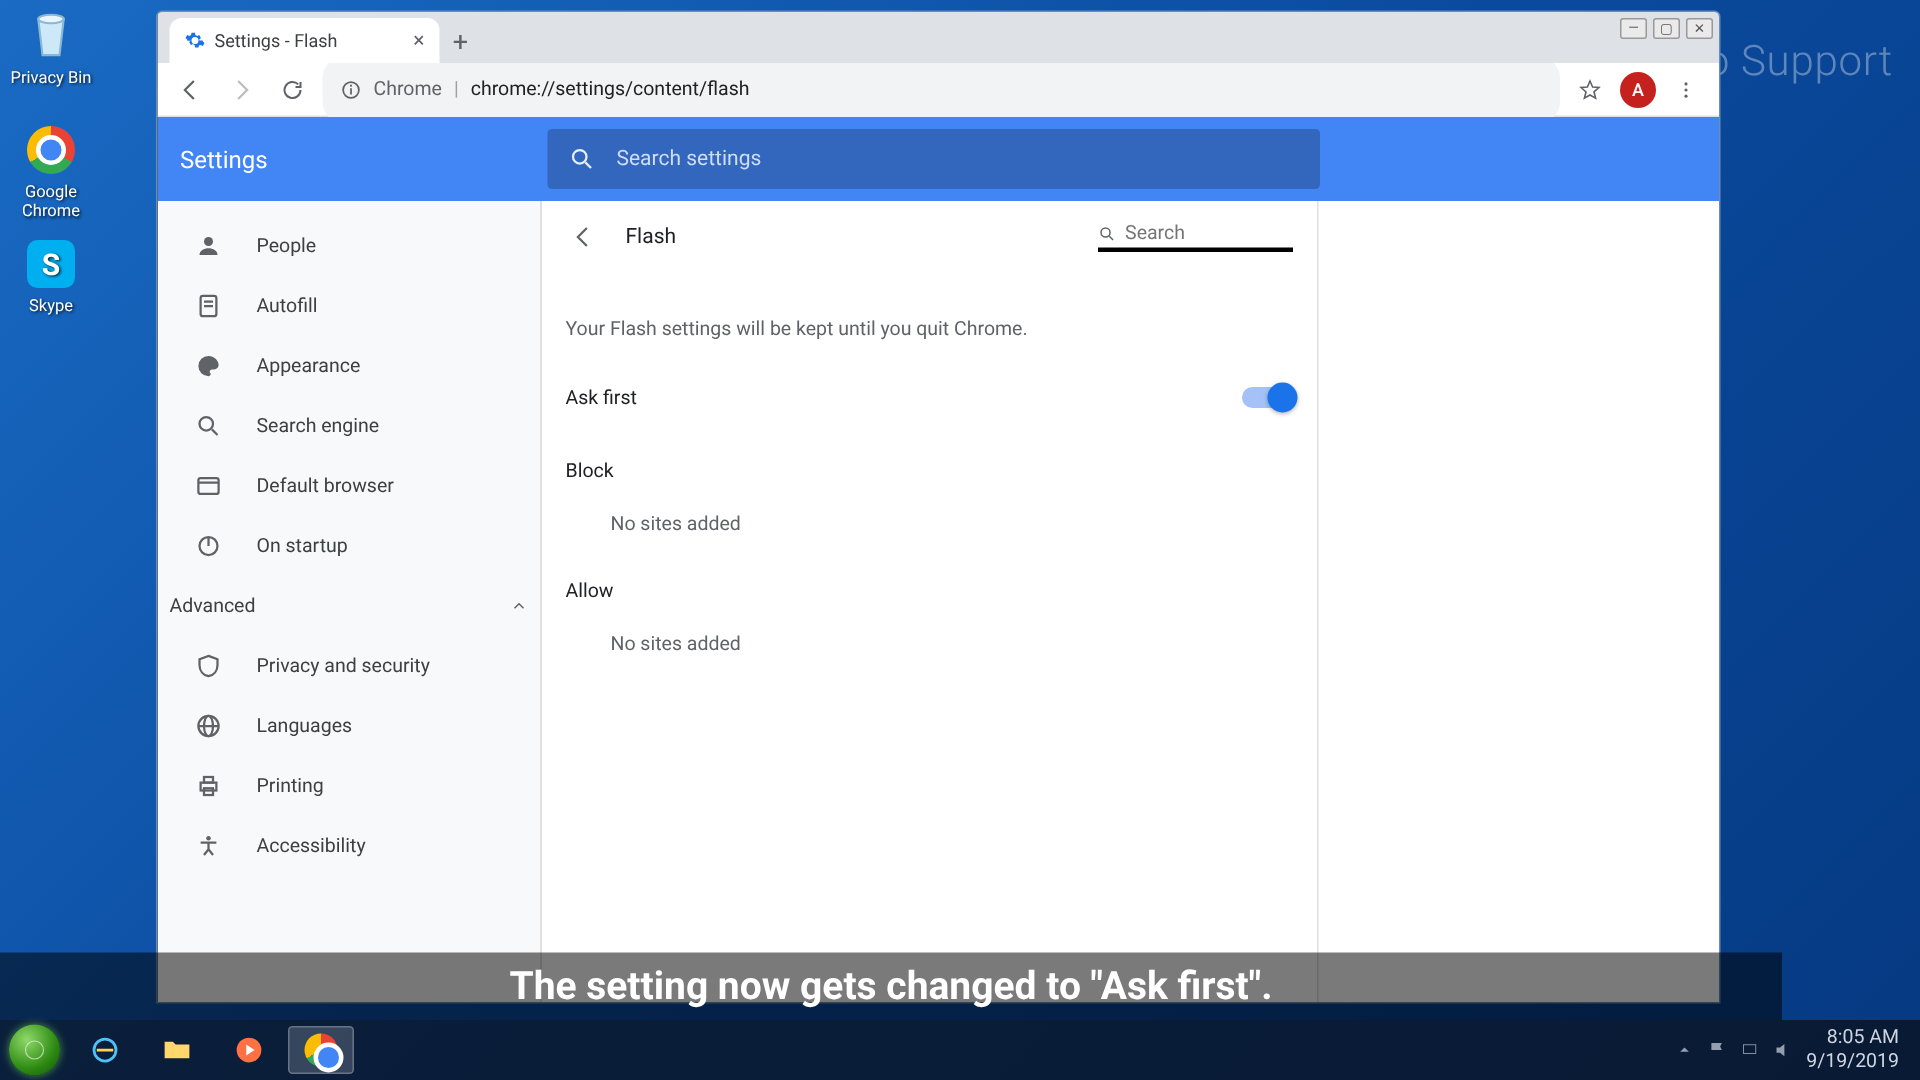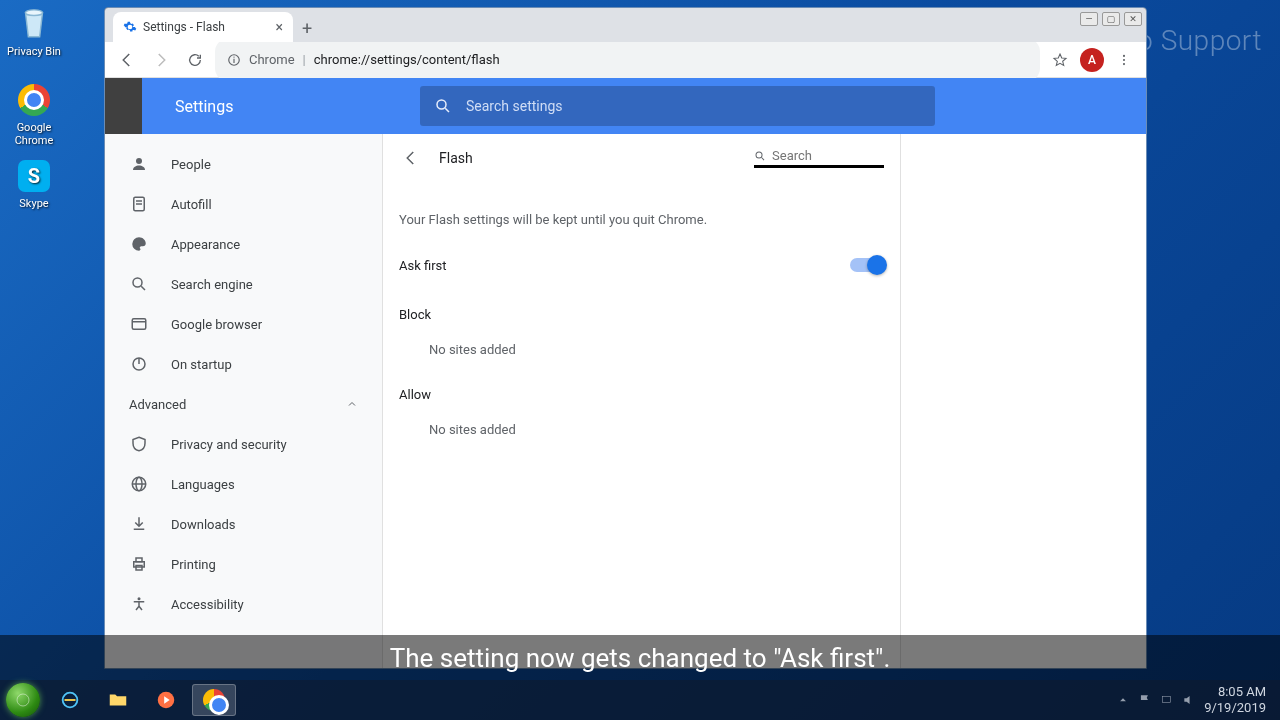--- a/index.html
+++ b/index.html
@@ -27,31 +27,31 @@
   .nav-btn { width:28px; height:28px; display:flex; align-items:center; justify-content:center; color:#5f6368; border-radius:50%; }
   .nav-btn.disabled { color:#bdbdbd; }
   .omnibox { flex:1; height:44px; background:#f1f3f4; border-radius:14px; display:flex; align-items:center; padding:16px 12px; font-size:13px; gap:8px; color:#5f6368; }
   .omnibox .label-chrome { color:#5f6368; }
   .omnibox .sep { color:#9aa0a6; }
   .omnibox .path { color:#202124; }
   .avatar { width:24px; height:24px; border-radius:50%; background:#c5221f; color:#fff; display:flex; align-items:center; justify-content:center; font-size:12px; font-weight:500; }
 
   
   .settings-page { flex:1; display:flex; flex-direction:column; overflow:hidden; }
-  .settings-header { height:56px; background:#4285f4; display:flex; align-items:center; padding:0 33px; color:#fff;margin-left:37px; }
+  .settings-header { height:56px; background:#4285f4; display:flex; align-items:center; padding:0 15px; color:#fff; }
   .settings-title { font-size:16px; width:245px; }
   .search-settings { width:515px; height:40px; background:rgba(0,0,0,0.22); border-radius:3px; display:flex; align-items:center; padding:0 14px; gap:14px; color:#e8eefc; font-size:14px; }
   .search-settings input { background:transparent; border:none; outline:none; color:#fff; font-size:14px; flex:1; }
   .search-settings input::placeholder { color:#d0ddf5; }
   
   .settings-body { flex:1; display:flex; overflow:hidden; }
-  .sidebar { width:278px; background:#f8f9fa; border-right:1px solid #e0e0e0; padding-top:10px; overflow-y:auto; }
+  .sidebar { width:256px; background:#f8f9fa; border-right:1px solid #e0e0e0; padding-top:10px; overflow-y:auto; }
   .side-item { height:40px; display:flex; align-items:center; padding:0 24px; gap:22px; font-size:13px; color:#3c4043; cursor:pointer; }
   .side-ico { width:20px; height:20px; display:flex; align-items:center; justify-content:center; color:#5f6368; }
-  .side-section { height:40px; display:flex; align-items:center; justify-content:space-between; padding:0 24px; font-size:13px; color:#3c4043; cursor:pointer;gap:24px; }
+  .side-section { height:40px; display:flex; align-items:center; justify-content:space-between; padding:0 8px; font-size:13px; color:#3c4043; cursor:pointer;gap:24px; }
   
   .content { flex:1; display:flex; justify-content:flex-start; background:#fff; overflow-y:auto; }
   .content-card { width:518px; border-right:1px solid #e0e0e0; padding:0; }
   .card-header { height:48px; display:flex; align-items:center; padding:0 16px; gap:16px; border-bottom:0; }
   .back-btn { width:24px; height:24px; display:flex; align-items:center; justify-content:center; color:#5f6368; cursor:pointer; }
   .card-title { font-size:14px; color:#202124; flex:1; }
   .in-page-search { display:flex; align-items:center; gap:6px; border-bottom:3px solid #000000; padding-bottom:2px; width:130px; }
   .in-page-search input { border:none; outline:none; font-size:13px; width:100%; }
   
   .card-body { padding:16px 16px; font-size:13px; color:#5f6368; }
@@ -69,21 +69,21 @@
   
   .taskbar { position:absolute; left:0; bottom:0; width:1280px; height:40px; background:rgba(10,20,35,0.82); display:flex; align-items:center; padding:0 6px; }
   .start-orb { width:34px; height:34px; border-radius:50%; background:radial-gradient(circle at 35% 30%, #8fd96a, #2d8a12 60%, #14500a); margin-right:6px; box-shadow:0 0 6px rgba(120,220,90,0.6); display:flex; align-items:center; justify-content:center; }
   .task-item { width:44px; height:32px; margin:0 2px; border-radius:3px; display:flex; align-items:center; justify-content:center; }
   .task-item.active { background:rgba(255,255,255,0.18); box-shadow:inset 0 0 0 1px rgba(255,255,255,0.25); }
   .tray { margin-left:auto; display:flex; align-items:center; gap:8px; color:#cfd6e0; font-size:13px; padding-right:8px; }
   .tray .time { text-align:right; line-height:1.2; }
   .tray-ico { width:14px; height:14px; opacity:0.7; }
 
   
-  .caption { position:absolute; left:0; bottom:40px; width:1280px; height:45px; background:rgba(0,0,0,0.52); display:flex; align-items:center; justify-content:center; color:#fff; font-size:26px; font-weight:400; }
+  .caption { position:absolute; left:0; bottom:40px; width:1188px; height:45px; background:rgba(0,0,0,0.52); display:flex; align-items:center; justify-content:center; color:#fff; font-size:26px; font-weight:700; }
 
   svg { display:block; }
 </style>
 </head>
 <body>
 
 <div class="desktop-icon recycle-bin" style="left:6px; top:6px;">
   <div class="ico">
     <svg viewBox="0 0 24 24">
         <path fill="#cde8f7" stroke="#8ab8d4" d="M6 4 L18 4 L16 21 L8 21 Z"></path>
@@ -215,21 +215,21 @@
             </span>
           <span>Search engine</span>
         </div>
         <div class="side-item">
           <span class="side-ico">
               <svg width="18" height="18" viewBox="0 0 24 24">
                 <rect x="3" y="5" width="18" height="14" rx="2" fill="none" stroke="#5f6368" stroke-width="2"></rect>
                 <line x1="3" y1="9" x2="21" y2="9" stroke="#5f6368" stroke-width="2"></line>
               </svg>
             </span>
-          <span>Google browser</span>
+          <span>Default browser</span>
         </div>
         <div class="side-item">
           <span class="side-ico">
               <svg width="18" height="18" viewBox="0 0 24 24">
                 <circle cx="12" cy="12" r="8" fill="none" stroke="#5f6368" stroke-width="2"></circle>
                 <line x1="12" y1="4" x2="12" y2="12" stroke="#5f6368" stroke-width="2"></line>
               </svg>
             </span>
           <span>On startup</span>
         </div>
@@ -251,28 +251,20 @@
         </div>
         <div class="side-item">
           <span class="side-ico">
               <svg width="18" height="18" viewBox="0 0 24 24">
                 <circle cx="12" cy="12" r="9" fill="none" stroke="#5f6368" stroke-width="2"></circle>
                 <ellipse cx="12" cy="12" rx="4" ry="9" fill="none" stroke="#5f6368" stroke-width="2"></ellipse>
                 <line x1="3" y1="12" x2="21" y2="12" stroke="#5f6368" stroke-width="2"></line>
               </svg>
             </span>
           <span>Languages</span>
-        </div>
-        <div class="side-item">
-          <span class="side-ico">
-              <svg width="18" height="18" viewBox="0 0 24 24">
-                <path fill="none" stroke="#5f6368" stroke-width="2" d="M12 3v12m-5-5l5 5 5-5M5 19h14"></path>
-              </svg>
-            </span>
-          <span>Downloads</span>
         </div>
         <div class="side-item">
           <span class="side-ico">
               <svg width="18" height="18" viewBox="0 0 24 24">
                 <rect x="5" y="9" width="14" height="7" fill="none" stroke="#5f6368" stroke-width="2"></rect>
                 <rect x="8" y="4" width="8" height="5" fill="none" stroke="#5f6368" stroke-width="2"></rect>
                 <rect x="8" y="14" width="8" height="6" fill="none" stroke="#5f6368" stroke-width="2"></rect>
               </svg>
             </span>
           <span>Printing</span>

